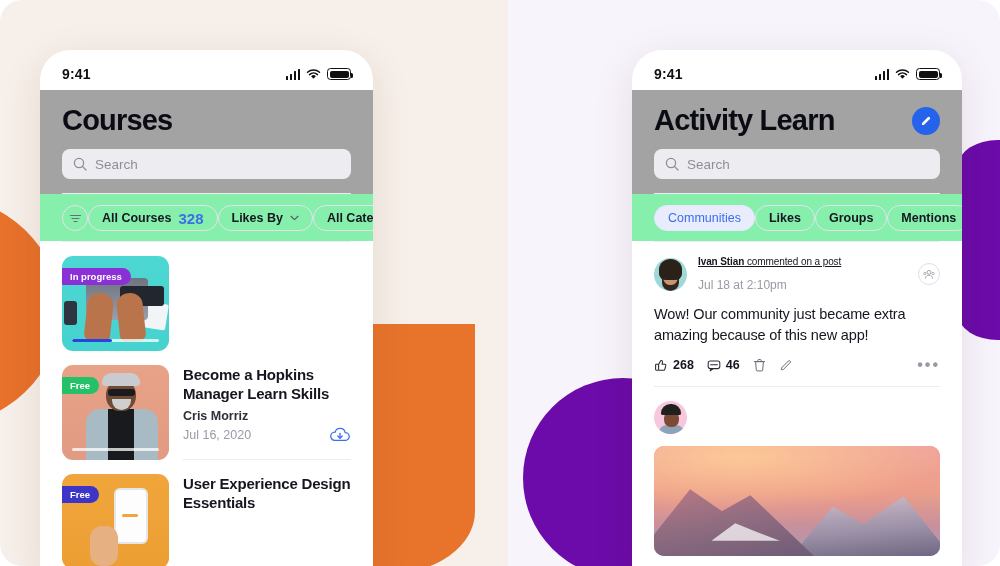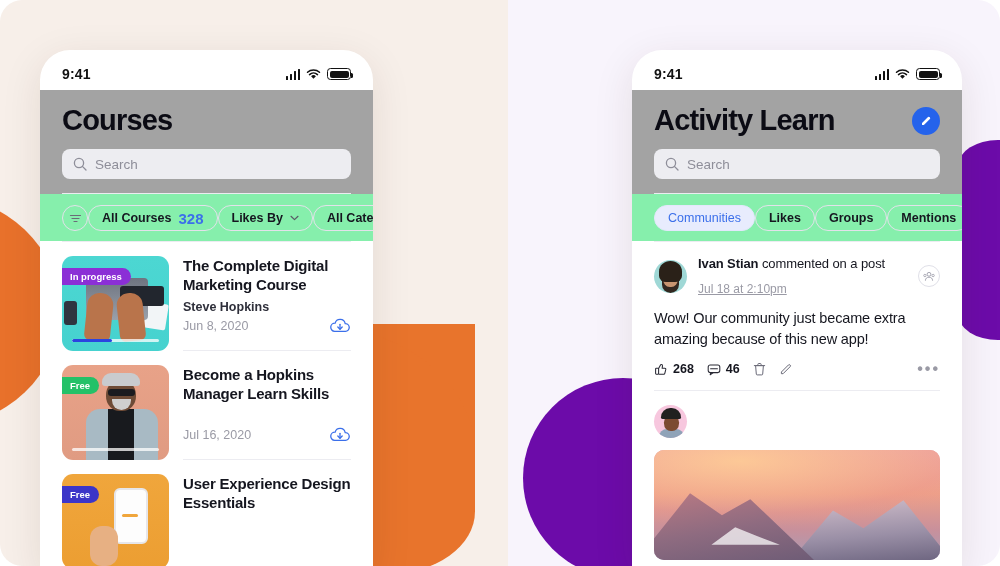--- a/index.html
+++ b/index.html
@@ -149,23 +149,23 @@
   .avatar { width:33px; height:33px; border-radius:50%; flex:none; position:relative; overflow:hidden; }
   .av1 { background:#9FD8D6; }
   .av1 .hair { position:absolute; left:5px; top:1px; width:23px; height:21px; background:#2A2118; border-radius:50% 50% 30% 30%; }
   .av1 .face { position:absolute; left:9px; top:9px; width:15px; height:18px; background:#C79570; border-radius:45%; }
   .av1 .brd  { position:absolute; left:8px; top:16px; width:17px; height:17px; background:#322820; border-radius:0 0 50% 50%; }
   .av2 { background:#F7C7DE; }
   .av2 .cap { position:absolute; left:7px; top:3px; width:20px; height:11px; background:#20201F; border-radius:10px 10px 2px 2px; }
   .av2 .face{ position:absolute; left:10px; top:10px; width:15px; height:16px; background:#7C4A32; border-radius:45%; }
   .av2 .body{ position:absolute; left:5px; top:24px; width:25px; height:12px; background:#8FA3B8; border-radius:8px 8px 0 0; }
   .post-meta { flex:1; min-width:0; }
-  .pm-line { font-size:13px; color:#15161F; letter-spacing:-0.1px; }
+  .pm-line { font-size:10px; color:#15161F; letter-spacing:-0.1px;text-decoration:underline; }
   .pm-line b { font-weight:bold; }
-  .pm-time { font-size:12px; color:#9A9AA5; margin-top:11px;text-decoration:underline; }
+  .pm-time { font-size:12px; color:#9A9AA5; margin-top:11px; }
   .group-icon { width:22px; height:22px; border-radius:50%; border:1px solid #E0E0E8;
     display:flex; align-items:center; justify-content:center; flex:none; }
   .post-text { font-size:14.5px; color:#15161F; line-height:1.42; margin-top:12px; letter-spacing:-0.15px; }
   .post-actions { display:flex; align-items:center; gap:13px; margin-top:13px; }
   .pa { display:flex; align-items:center; gap:5px; font-size:12.5px; font-weight:bold; color:#15161F; }
   .pa-more { margin-left:auto; letter-spacing:2px; color:#9A9AA5; font-size:16px; line-height:8px; font-weight:bold; }
   .post-rule { height:1px; background:#ECECF1; margin-top:14px; }
   .post-img { margin-top:12px; height:110px; border-radius:10px; overflow:hidden; position:relative;
     background:linear-gradient(180deg,#E3A2A6 0%,#E9A58F 42%, #D79397 70%, #B0A0B8 100%); }
   .pi-sky { position:absolute; inset:0; background:
@@ -273,52 +273,38 @@
           <div class="lap">
               <div class="lapscr"></div>
             </div>
           <div class="hand1"></div>
             <div class="hand2"></div>
           <div class="badge" style="background:#8B2FD6">In progress</div>
           <div class="bar">
               <i style="width:46%"></i>
             </div>
         </div>
-        <div class="c-body">
-          <div class="c-title">The Complete Digital Marketing Course</div>
-          <div class="c-author">Steve Hopkins</div>
-          <div class="c-foot">
-            <span class="c-date">Jun 8, 2020</span>
-            <span>
-              <svg width="22" height="18" viewBox="0 0 22 18">
-                  <path d="M5.6 14.4a4.1 4.1 0 0 1 .5-8.2A5.2 5.2 0 0 1 16.2 6.6a3.9 3.9 0 0 1 .3 7.8z" fill="none" stroke="#3B6FEA" stroke-width="1.3" stroke-linejoin="round"></path>
-                  <line x1="11" y1="7.3" x2="11" y2="12" stroke="#3B6FEA" stroke-width="1.3" stroke-linecap="round"></line>
-                  <path d="M8.8 10 11 12.2 13.2 10" fill="none" stroke="#3B6FEA" stroke-width="1.3" stroke-linecap="round" stroke-linejoin="round"></path>
-                </svg>
-            </span>
-          </div>
-          <div class="c-rule"></div>
-        </div>
       </div>
 
       <div class="course-row">
         <div class="thumb art-man">
           <div class="jacket"></div>
             <div class="shirt"></div>
           <div class="head"></div>
             <div class="hat"></div>
           <div class="glasses"></div>
             <div class="beard"></div>
           <div class="badge" style="background:#24C168">Free</div>
           <div class="bar">
               <i style="width:0%"></i>
             </div>
         </div>
         <div class="c-body">
           <div class="c-title">Become a Hopkins Manager Learn Skills</div>
+          <div class="c-author">Cris Morriz</div>
           <div class="c-foot">
             <span class="c-date">Jul 16, 2020</span>
             <span>
               <svg width="22" height="18" viewBox="0 0 22 18">
                   <path d="M5.6 14.4a4.1 4.1 0 0 1 .5-8.2A5.2 5.2 0 0 1 16.2 6.6a3.9 3.9 0 0 1 .3 7.8z" fill="none" stroke="#3B6FEA" stroke-width="1.3" stroke-linejoin="round"></path>
                   <line x1="11" y1="7.3" x2="11" y2="12" stroke="#3B6FEA" stroke-width="1.3" stroke-linecap="round"></line>
                   <path d="M8.8 10 11 12.2 13.2 10" fill="none" stroke="#3B6FEA" stroke-width="1.3" stroke-linecap="round" stroke-linejoin="round"></path>
                 </svg>
             </span>
           </div>

